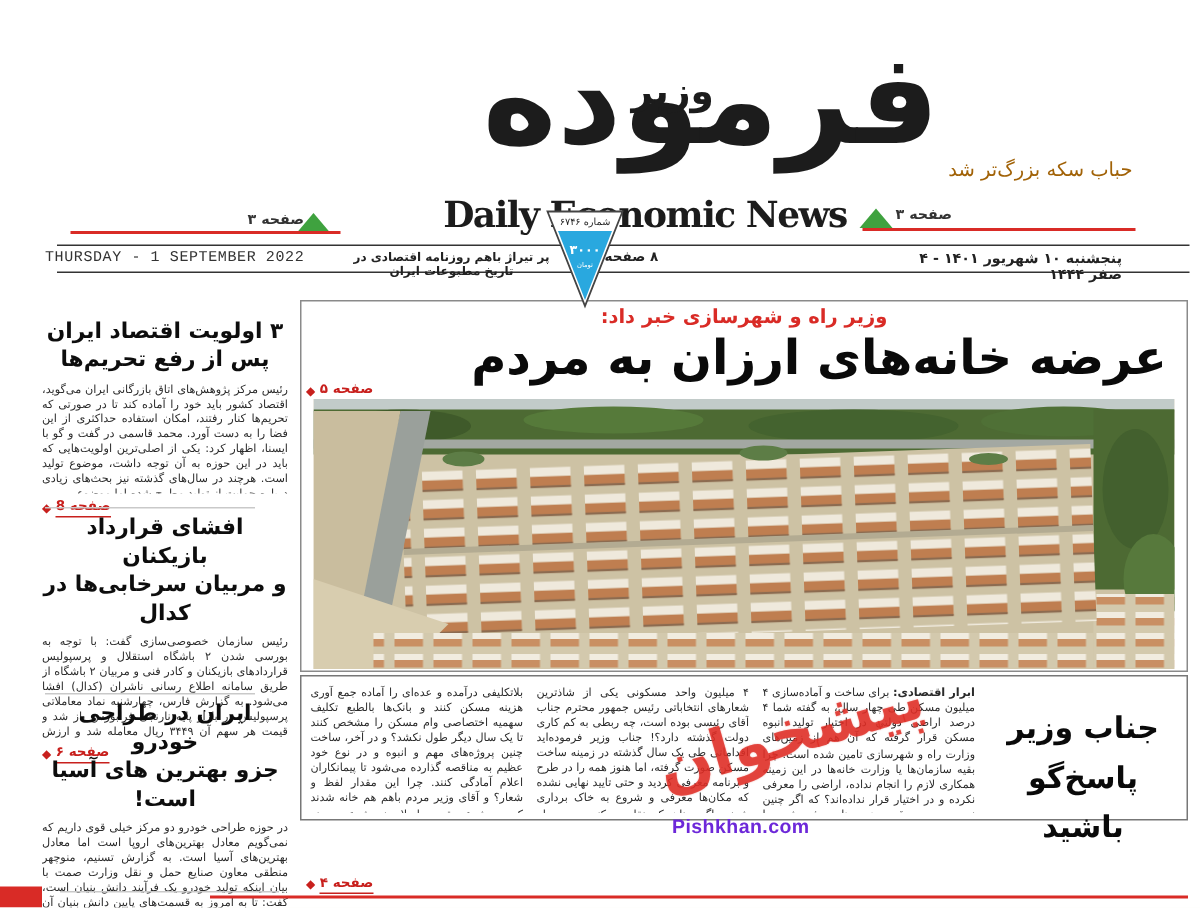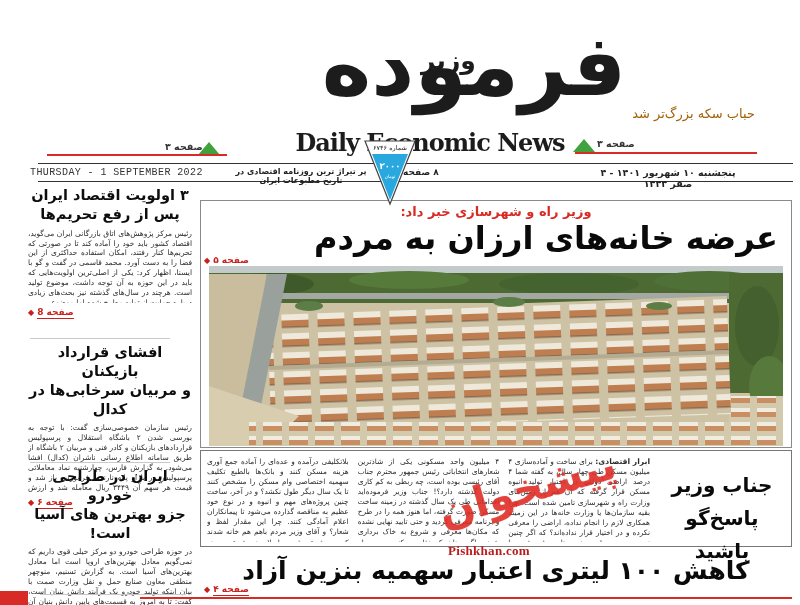--- a/index.html
+++ b/index.html
@@ -18,21 +18,21 @@
   .t-right{right:45px;top:106px;width:220px;text-align:right;font-size:13px}
   .t-left{left:45px;top:123px;width:186px;text-align:center;font-size:11.5px}
   .pageref{font-size:9.5px;color:#333;font-weight:bold}
   .tri-up{width:0;height:0;border-left:11px solid transparent;border-right:11px solid transparent;border-bottom:13px solid #3fa23f}
   .redline{position:absolute;height:2px;background:#d92b26}
   .datebar{left:38px;top:163px;width:755px;height:19px;border-top:1.3px solid #333;border-bottom:1.3px solid #333}
   .db-item{position:absolute;top:167px;font-size:9px;color:#222}
   .en-date{left:30px;font-family:Liberation Mono, monospace;font-size:10px;letter-spacing:.4px;color:#333}
   .slogan{left:228px;width:146px;font-weight:bold;font-size:8px;text-align:center}
   .pages8{left:403px;font-size:9px;font-weight:bold}
-  .fa-date{left:588px;width:160px;font-size:9.5px;font-weight:bold;text-align:center}
+  .fa-date{left:588px;width:160px;font-size:9.5px;font-weight:bold;text-align:right}
   .issue-tri{left:364px;top:140px;width:52px;height:68px;z-index:5}
   
   .sb-art{position:absolute;left:28px;width:164px}
   .sb-title{font-weight:bold;font-size:14.5px;line-height:1.3;text-align:center;color:#0d0d0d}
   .sb-body{font-size:7.5px;line-height:1.32;color:#2b2b2b;margin-top:5px;overflow:hidden}
   .marker{display:flex;align-items:center;gap:3px;direction:rtl;color:#c8201d;font-weight:bold;font-size:9px;margin-top:4px;width:fit-content}
   .marker .pg{border-bottom:1.5px solid #c8201d;padding-bottom:1px}
   .dia{font-size:8px;line-height:1}
   .sb-div{position:absolute;left:30px;width:140px;height:1px;background:#c9c9c9}
   
@@ -40,21 +40,21 @@
   .kicker{left:200px;top:204px;width:592px;text-align:center;color:#d92b26;font-weight:bold;font-size:13px}
   .headline{left:200px;top:219px;width:692px;text-align:center;font-weight:bold;font-size:32px;color:#0a0a0a}
   .photo{left:209px;top:266px;width:574px;height:180px}
   .m5{left:204px;top:251px}
   
   .crit-box{left:200px;top:450px;width:592px;height:97px;border:1px solid #777;display:flex;direction:rtl;padding:6px 6px 4px 6px;gap:9px;background:#fff}
   .crit-head{width:126px;font-weight:bold;font-size:20px;line-height:1.65;text-align:center;padding-top:12px;color:#0a0a0a}
   .crit-col{flex:1;font-size:7.4px;line-height:1.36;color:#2b2b2b;overflow:hidden}
   .crit-col b{font-size:7.6px}
   
-  .pishkhan-url{left:448px;top:543px;color:#b91c1c;font-weight:bold;font-size:13px;font-family:Liberation Serif, serif;letter-spacing:.3px;z-index:6}
+  .pishkhan-url{left:448px;top:543px;color:#6d28d9;font-weight:bold;font-size:13px;font-family:Liberation Sans, sans-serif;letter-spacing:.3px;z-index:6}
   .stamp{left:448px;top:462px;width:170px;color:rgba(222,45,38,.8);transform:rotate(-16deg);font-size:42px;font-weight:bold;z-index:5;text-shadow:0 0 1px rgba(222,45,38,.5)}
   .bot-head{left:200px;top:556px;width:592px;text-align:center;font-weight:bold;font-size:25px;color:#0a0a0a}
   .m4{left:204px;top:580px}
   .bot-redline{left:140px;top:597px;width:652px;height:2px;background:#d92b26}
   .bot-grayline{left:40px;top:594px;width:146px;height:1px;background:#c9c9c9}
   .red-square{left:0;top:591px;width:28px;height:14px;background:#d92b26}
 </style>
 </head>
 <body>
 
@@ -72,35 +72,35 @@
   <div class="redline" style="left:575px;top:152px;width:182px"></div>
 
   <div class="abs pageref fa" style="left:165px;top:141px">صفحه ۳</div>
   <div class="abs" style="left:198px;top:142px">
       <div class="tri-up"></div>
     </div>
   <div class="redline" style="left:47px;top:154px;width:180px"></div>
 
   <div class="abs datebar"></div>
   <div class="abs db-item en-date">THURSDAY - 1 SEPTEMBER 2022</div>
-  <div class="abs db-item slogan fa">پر تیراژ ترین روزنامه اقتصادی در تاریخ مطبوعات ایران</div>
+  <div class="abs db-item slogan fa">پر تیراژ باهم روزنامه اقتصادی در تاریخ مطبوعات ایران</div>
   <div class="abs db-item pages8 fa">۸ صفحه</div>
   <div class="abs db-item fa-date fa">پنجشنبه ۱۰ شهریور ۱۴۰۱ - ۴ صفر ۱۴۴۴</div>
 
   <div class="abs issue-tri">
     <svg width="52" height="68" viewBox="0 0 52 68">
       <polygon points="1,1 51,1 26,64" fill="#ffffff" stroke="#444" stroke-width="1.2"></polygon>
       <text x="26" y="10" text-anchor="middle" font-size="6.5" fill="#222" direction="rtl">شماره ۶۷۴۶</text>
       <polygon points="8,14 44,14 26,60" fill="#29a8df"></polygon>
       <text x="26" y="29" text-anchor="middle" font-size="8.5" font-weight="bold" fill="#ffffff">۳۰۰۰</text>
       <text x="26" y="38" text-anchor="middle" font-size="4.5" fill="#ffffff" direction="rtl">تومان</text>
     </svg>
   </div>
 
-  <div class="sb-art" style="top:186px">
+  <div class="sb-art" style="top:212px">
     <div class="sb-title fa pre">۳ اولویت اقتصاد ایران
 پس از رفع تحریم‌ها</div>
     <div class="sb-body fa just" style="height:74px">رئیس مرکز پژوهش‌های اتاق بازرگانی ایران می‌گوید، اقتصاد کشور باید خود را آماده کند تا در صورتی که تحریم‌ها کنار رفتند، امکان استفاده حداکثری از این فضا را به دست آورد. محمد قاسمی در گفت و گو با ایسنا، اظهار کرد: یکی از اصلی‌ترین اولویت‌هایی که باید در این حوزه به آن توجه داشت، موضوع تولید است. هرچند در سال‌های گذشته نیز بحث‌های زیادی درباره حمایت از تولید مطرح شده اما موضوعی ...</div>
     <div class="marker">
       <span class="pg">صفحه 8</span>
       <span class="dia">◆</span>
     </div>
   </div>
   <div class="sb-div" style="top:338px"></div>
 
@@ -173,21 +173,20 @@
     <div class="crit-head fa pre">جناب وزیر
 پاسخ‌گو باشید</div>
     <div class="crit-col fa just"><b>ابرار اقتصادی:</b><span> برای ساخت و آماده‌سازی ۴ میلیون مسکن طی چهار سال، به گفته شما ۴ درصد اراضی دولتی در اختیار تولید انبوه مسکن قرار گرفته که آن هم از زمین‌های وزارت راه و شهرسازی تامین شده است. چرا بقیه سازمان‌ها یا وزارت خانه‌ها در این زمینه همکاری لازم را انجام نداده، اراضی را معرفی نکرده و در اختیار قرار نداده‌اند؟ که اگر چنین نیست، پس موقعیت زمین‌ها معرفی شود. با توجه به ایرادات وارده به دولت گذشته،</span></div>
     <div class="crit-col fa just">۴ میلیون واحد مسکونی یکی از شاذترین شعارهای انتخاباتی رئیس جمهور محترم جناب آقای رئیسی بوده است، چه ربطی به کم کاری دولت گذشته دارد؟! جناب وزیر فرموده‌اید اقداماتی طی یک سال گذشته در زمینه ساخت مسکن صورت گرفته، اما هنوز همه را در طرح و برنامه معرفی کردید و حتی تایید نهایی نشده که مکان‌ها معرفی و شروع به خاک برداری شوند. اگر چنان که نقل می‌کنید به مرحله فونداسیون رسیده چرا برای مردم روشن سازی نمی‌شود تا متقاضیان از</div>
     <div class="crit-col fa just">بلاتکلیفی درآمده و عده‌ای را آماده جمع آوری هزینه مسکن کنند و بانک‌ها بالطبع تکلیف سهمیه اختصاصی وام مسکن را مشخص کنند تا یک سال دیگر طول نکشد؟ و در آخر، ساخت چنین پروژه‌های مهم و انبوه و در نوع خود عظیم به مناقصه گذارده می‌شود تا پیمانکاران اعلام آمادگی کنند. چرا این مقدار لفظ و شعار؟ و آقای وزیر مردم باهم هم خانه شدند که در شرع مقدس اسلام نه شرعی و نه اخلاقی است.</div>
   </div>
 
   <div class="abs stamp fa">پیشخوان</div>
   <div class="abs pishkhan-url">Pishkhan.com</div>
 
-  <div class="abs bot-head fa">کاهش ۱۰۰ لیتری اعتبار سهمیه بنزین آزاد</div>
   <div class="abs marker m4">
     <span class="pg">صفحه ۴</span>
     <span class="dia">◆</span>
   </div>
 
   <div class="abs bot-grayline"></div>
   <div class="abs bot-redline"></div>
   <div class="abs red-square"></div>
 
 </div>

